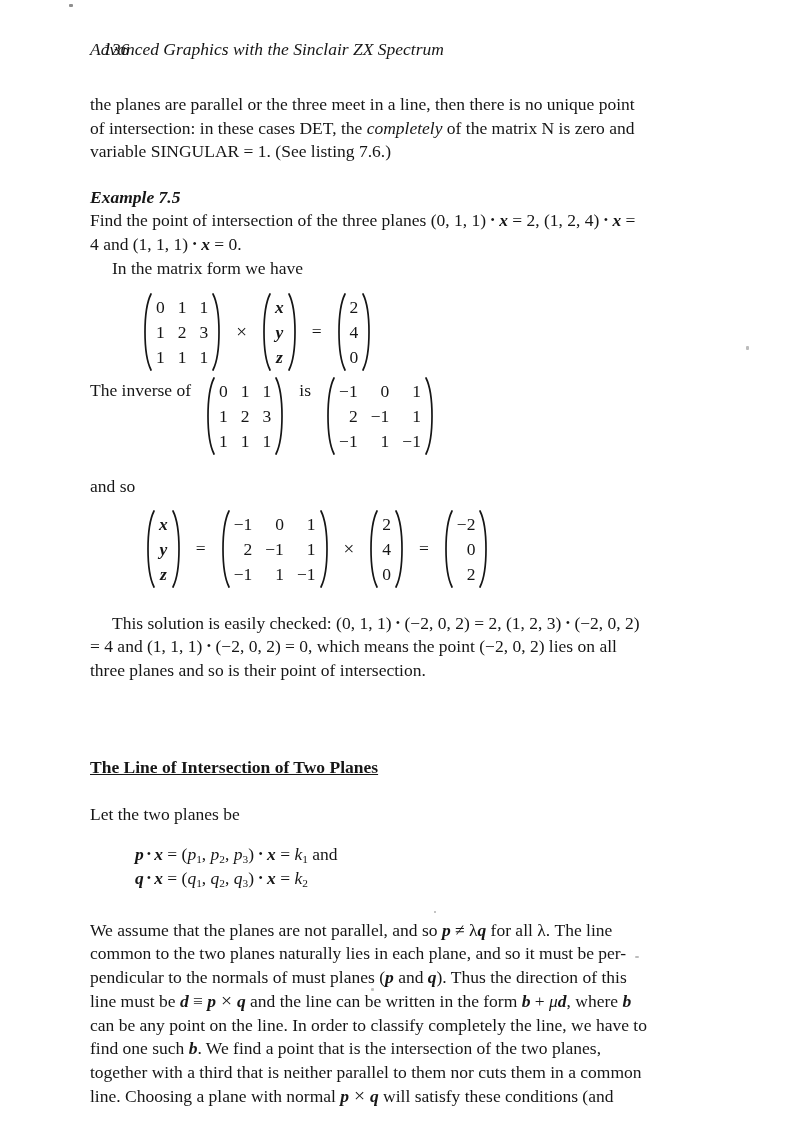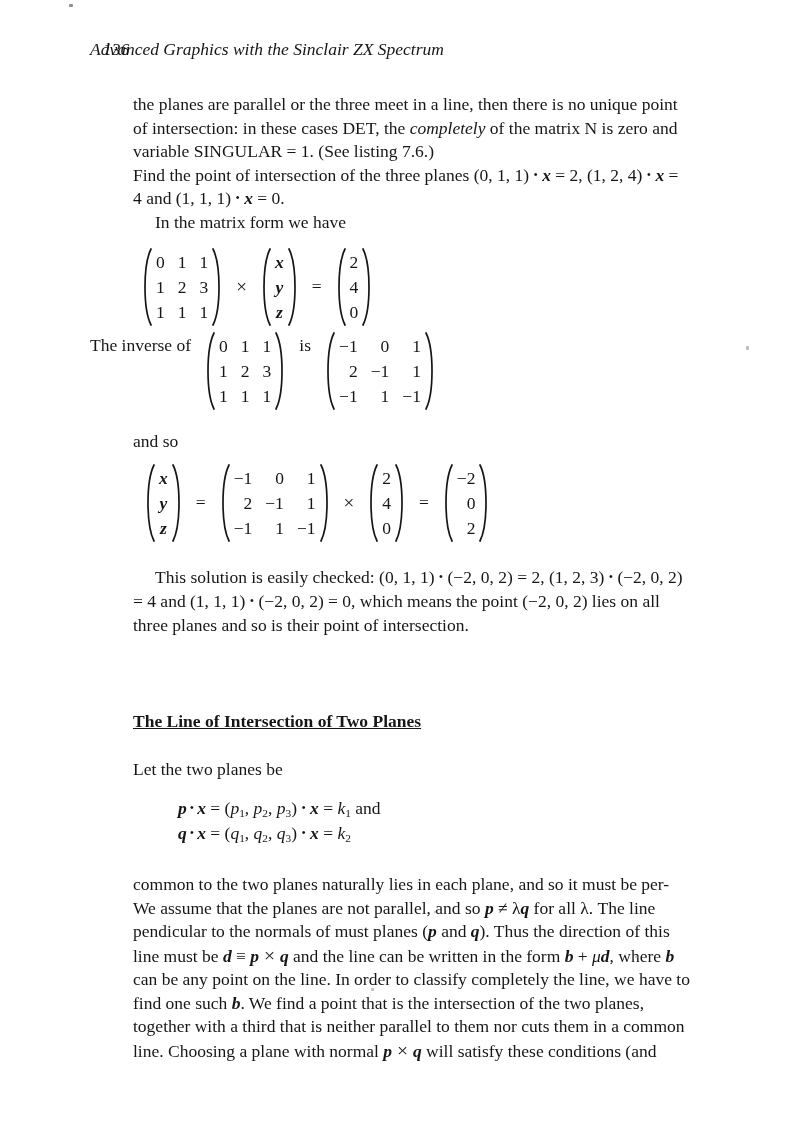--- a/index.html
+++ b/index.html
@@ -6,21 +6,21 @@
   .page {
     position:relative; width:800px; height:1136px; margin:0 auto;
     background:#ffffff; color:#161616;
     font-family:"Liberation Serif", serif;
     font-size:17.5px; line-height:23.5px; overflow:hidden;
   }
   .inner { padding:38px 90px 0 90px; }
   .pagehead { position:relative; height:22px; margin-bottom:33px; }
   .pagenum { position:absolute; left:13px; top:0; font-style:italic; }
   .running { text-align:left; font-style:italic; }
-  .tline { white-space:nowrap;margin-left:43px; }
+  .tline { white-space:nowrap; }
   .indent { padding-left:22px; }
   .ex-head { font-weight:bold; font-style:italic; margin-top:22px; }
   .sec-head { font-weight:bold; margin-top:73px;text-decoration:underline; }
   .intro { margin-top:24px; }
   .planeeqs { margin-top:17px; margin-left:45px; line-height:20px; }
   .finalp { margin-top:26px; }
   .solution { margin-top:22px; }
   .andso { margin-top:18px; }
 
   .seg-i  { font-style:italic; }
@@ -64,20 +64,21 @@
       <span class="pagenum">136</span>
       <div class="running">Advanced Graphics with the Sinclair ZX Spectrum</div>
     </div>
 
     <div>
       <div class="tline"><span>the planes are parallel or the three meet in a line, then there is no unique point</span></div>
       <div class="tline"><span>of intersection: in these cases DET, the </span><span class="seg-i">completely</span><span> of the matrix N is zero and</span></div>
       <div class="tline"><span>variable SINGULAR = 1. (See listing 7.6.)</span></div>
     </div>
 
+    <div class="ex-head tline">Example 7.5</div>
     <div>
       <div class="tline"><span>Find the point of intersection of the three planes (0, 1, 1) </span><span class="seg-dot">•</span><span class="seg-bi"> x</span><span> = 2, (1, 2, 4) </span><span class="seg-dot">•</span><span class="seg-bi"> x</span><span> =</span></div>
       <div class="tline"><span>4 and (1, 1, 1) </span><span class="seg-dot">•</span><span class="seg-bi"> x</span><span> = 0.</span></div>
       <div class="tline indent"><span>In the matrix form we have</span></div>
     </div>
 
     <div class="eqrow eq1">
       <span class="matrix">
         <svg class="paren" width="13" height="82" viewBox="0 0 13 82">
             <path d="M11 3 C 3 19 3 63 11 79" fill="none" stroke="#161616" stroke-width="1.7" stroke-linecap="round"></path>
@@ -244,22 +245,22 @@
 
     <div class="sec-head tline">The Line of Intersection of Two Planes</div>
     <div class="intro tline">Let the two planes be</div>
 
     <div class="planeeqs">
       <div class="tline"><span class="seg-bi">p</span><span class="seg-dot"> • </span><span class="seg-bi">x</span><span> = (</span><span class="seg-i">p</span><span class="seg-sub">1</span><span>, </span><span class="seg-i">p</span><span class="seg-sub">2</span><span>, </span><span class="seg-i">p</span><span class="seg-sub">3</span><span>) </span><span class="seg-dot">•</span><span class="seg-bi"> x</span><span> = </span><span class="seg-i">k</span><span class="seg-sub">1</span><span> and</span></div>
       <div class="tline"><span class="seg-bi">q</span><span class="seg-dot"> • </span><span class="seg-bi">x</span><span> = (</span><span class="seg-i">q</span><span class="seg-sub">1</span><span>, </span><span class="seg-i">q</span><span class="seg-sub">2</span><span>, </span><span class="seg-i">q</span><span class="seg-sub">3</span><span>) </span><span class="seg-dot">•</span><span class="seg-bi"> x</span><span> = </span><span class="seg-i">k</span><span class="seg-sub">2</span></div>
     </div>
 
     <div class="finalp">
+      <div class="tline"><span>We assume that the planes are not parallel, and so </span><span class="seg-bi">p</span><span> ≠ λ</span><span class="seg-bi">q</span><span> for all λ. The line</span></div>
       <div class="tline"><span>common to the two planes naturally lies in each plane, and so it must be per-</span></div>
-      <div class="tline"><span>We assume that the planes are not parallel, and so </span><span class="seg-bi">p</span><span> ≠ λ</span><span class="seg-bi">q</span><span> for all λ. The line</span></div>
       <div class="tline"><span>pendicular to the normals of must planes (</span><span class="seg-bi">p</span><span> and </span><span class="seg-bi">q</span><span>). Thus the direction of this</span></div>
       <div class="tline"><span>line must be </span><span class="seg-bi">d</span><span> ≡ </span><span class="seg-bi">p</span><span class="seg-x"> × </span><span class="seg-bi">q</span><span> and the line can be written in the form </span><span class="seg-bi">b</span><span> + </span><span class="seg-i">μ</span><span class="seg-bi">d</span><span>, where </span><span class="seg-bi">b</span></div>
       <div class="tline"><span>can be any point on the line. In order to classify completely the line, we have to</span></div>
       <div class="tline"><span>find one such </span><span class="seg-bi">b</span><span>. We find a point that is the intersection of the two planes,</span></div>
       <div class="tline"><span>together with a third that is neither parallel to them nor cuts them in a common</span></div>
       <div class="tline"><span>line. Choosing a plane with normal </span><span class="seg-bi">p</span><span class="seg-x"> × </span><span class="seg-bi">q</span><span> will satisfy these conditions (and</span></div>
     </div>
   </div>
 </div>
 

